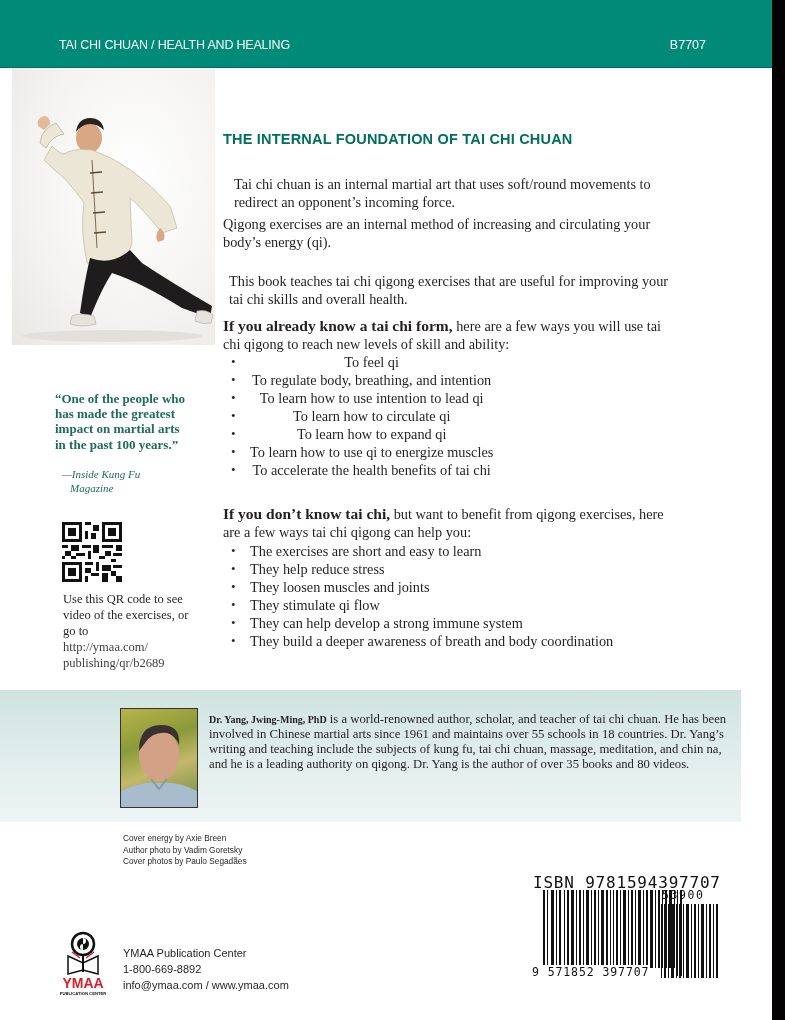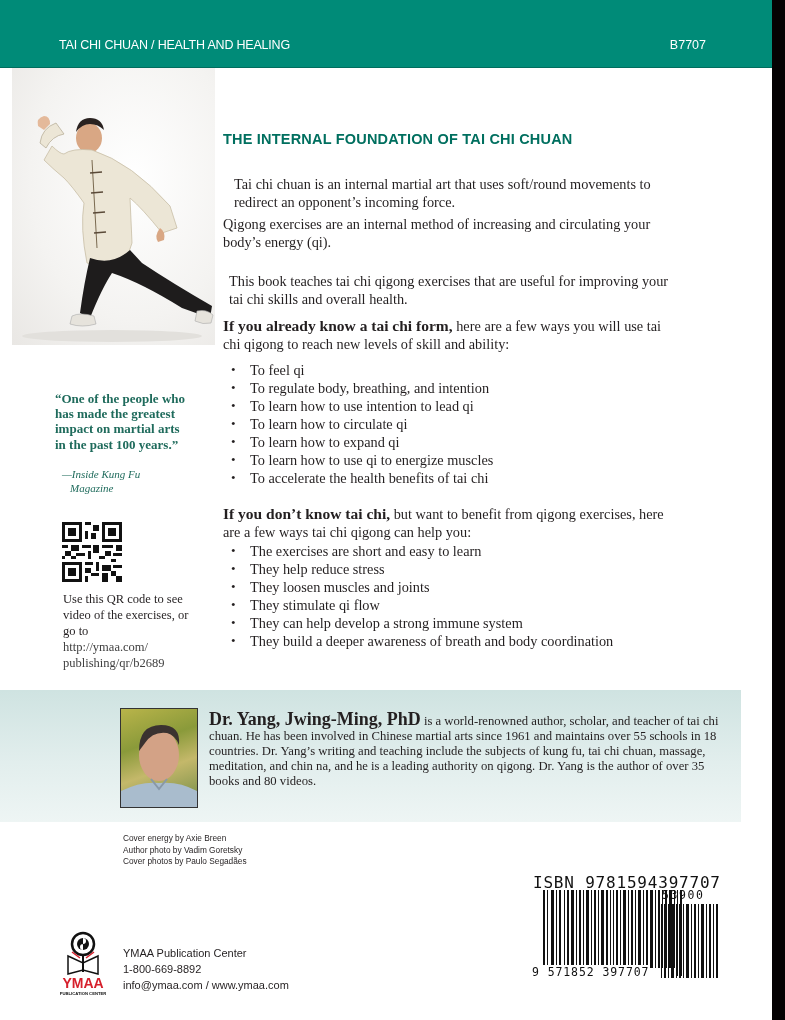--- a/index.html
+++ b/index.html
@@ -63,21 +63,21 @@
     background: linear-gradient(to bottom, #cfe3e1 0%, #e2eeed 55%, #eef5f4 100%);
   }
   .author-photo {
     position: absolute; left: 120px; top: 708px; width: 76px; height: 98px;
     border: 1.5px solid #333; overflow: hidden;
     background: linear-gradient(160deg, #b9b44a 0%, #8a9a3a 35%, #c4b86a 60%, #6f8a45 100%);
   }
   .bio-text {
     position: absolute; left: 209px; top: 712px; width: 520px; font-size: 12.7px; line-height: 15px; color: #231f20;
   }
-  .bio-text b { font-size: 18px; }
+  .bio-text b { font-size: 10px; }
 
   .credits {
     position: absolute; left: 123px; top: 833px; font-family: "Liberation Sans", sans-serif;
     font-size: 8.3px; line-height: 11.5px; color: #231f20;
   }
   .publisher {
     position: absolute; left: 123px; top: 945px; font-family: "Liberation Sans", sans-serif;
     font-size: 11px; line-height: 16px; color: #231f20;
   }
   .logo { position: absolute; left: 60px; top: 930px; width: 46px; height: 66px; }
@@ -134,21 +134,21 @@
   </svg>
 </div>
 
 <div class="title">THE INTERNAL FOUNDATION OF TAI CHI CHUAN</div>
 
 <p class="para" style="top:164px;margin:11px;">Tai chi chuan is an internal martial art that uses soft/round movements to redirect an opponent’s incoming force.</p>
 <p class="para" style="top:215px;margin:0;">Qigong exercises are an internal method of increasing and circulating your body’s energy (qi).</p>
 <p class="para" style="top:266px;margin:6px;">This book teaches tai chi qigong exercises that are useful for improving your tai chi skills and overall health.</p>
 
 <p class="para" style="top:317px;margin:0;"><b>If you already know a tai chi form,</b><span> here are a few ways you will use tai chi qigong to reach new levels of skill and ability:</span></p>
-<ul class="list" style="top:361px;">
+<ul class="list" style="top:353px;text-align:center;">
   <li>To feel qi</li>
   <li>To regulate body, breathing, and intention</li>
   <li>To learn how to use intention to lead qi</li>
   <li>To learn how to circulate qi</li>
   <li>To learn how to expand qi</li>
   <li>To learn how to use qi to energize muscles</li>
   <li>To accelerate the health benefits of tai chi</li>
 </ul>
 
 <p class="para" style="top:505px;margin:0;"><b>If you don’t know tai chi,</b><span> but want to benefit from qigong exercises, here are a few ways tai chi qigong can help you:</span></p>

